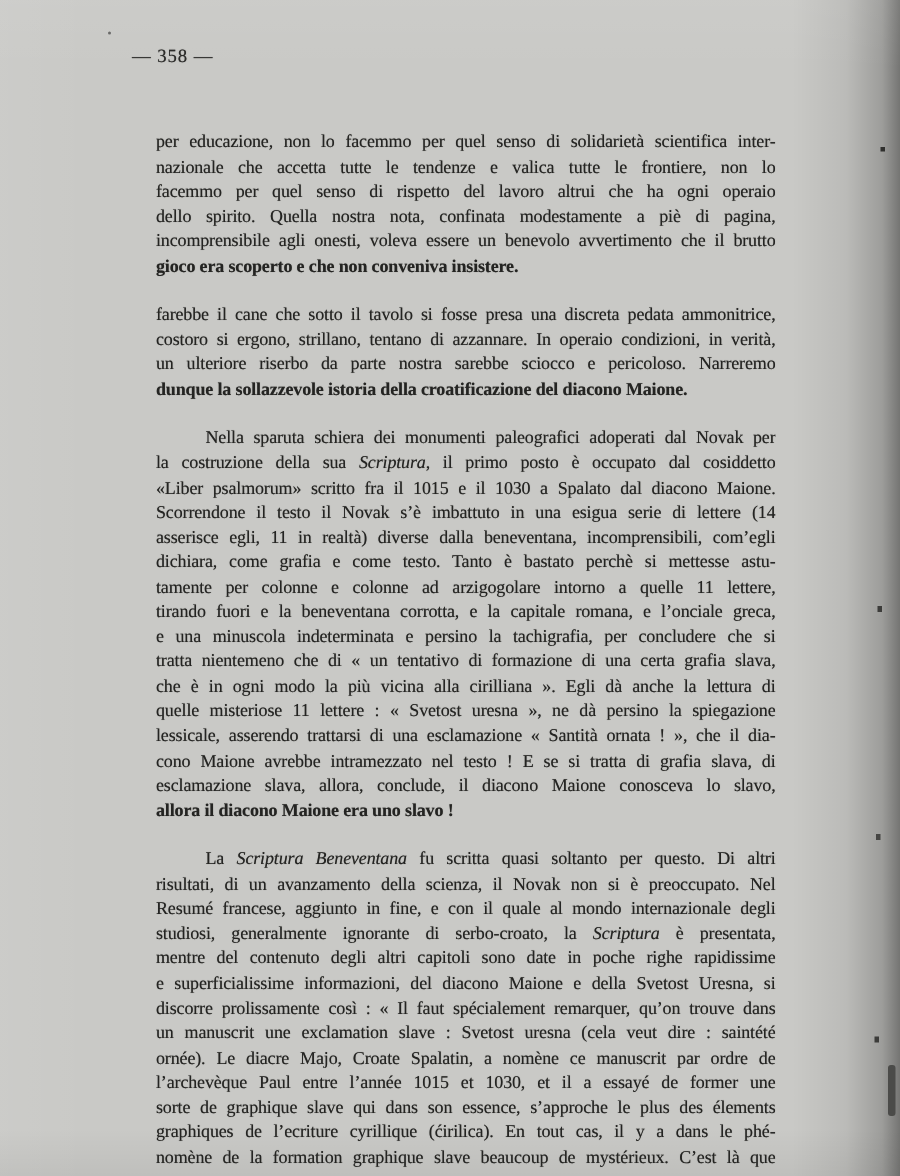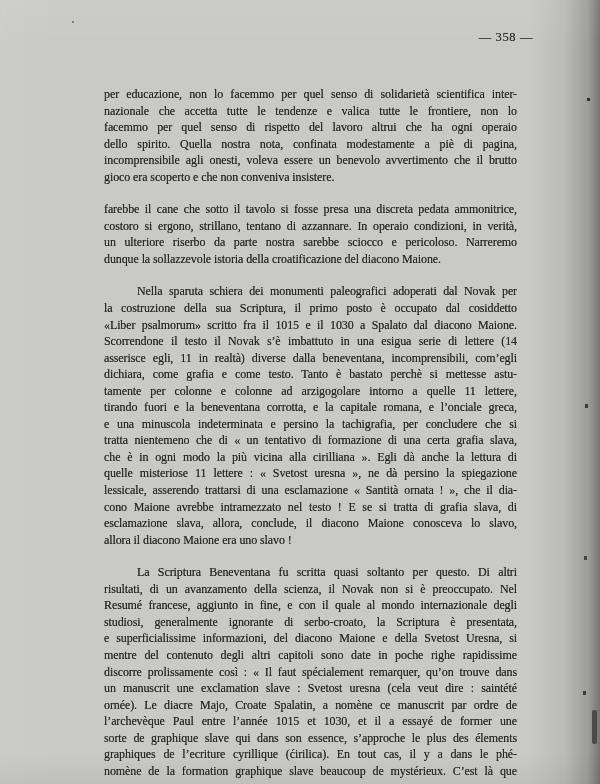--- a/index.html
+++ b/index.html
@@ -9,35 +9,35 @@
   }
   .page{
     position:relative;width:600px;height:784px;
     background:
       linear-gradient(to bottom, rgba(255,255,255,0.05) 0%, rgba(0,0,0,0) 6%, rgba(0,0,0,0) 96%, rgba(0,0,0,0.05) 100%),
       linear-gradient(to right, rgba(255,255,255,0.05) 0%, rgba(0,0,0,0) 10%, rgba(0,0,0,0) 88%, rgba(0,0,0,0.07) 94%, rgba(0,0,0,0.22) 98%, rgba(0,0,0,0.42) 100%),
       #c9c9c6;
   }
   .page-number{
     position:absolute;top:30px;left:88px;width:445px;
-    text-align:right;font-size:12.5px;letter-spacing:0.6px;
+    text-align:left;font-size:12.5px;letter-spacing:0.6px;
     color:#2b2b29;text-shadow:0 0 0.5px rgba(36,36,34,0.65);
   }
   .text-block{position:absolute;left:88px;top:70px;width:445px;}
   .paragraph{margin:16px;padding:0;}
   .line{
     font-size:12px;line-height:16.55px;height:16.55px;
     letter-spacing:-0.1px;color:#242422;overflow:hidden;
     text-shadow:0 0 0.5px rgba(36,36,34,0.6);
     text-align:justify;
   }
   .line.just{text-align-last:justify;}
-  .line.flush{text-align:left;text-align-last:left;}
+  .line.flush{text-align:left;text-align-last:left;font-weight:bold;}
   .line.indent{padding-left:33px;}
-  .it{}
+  .it{font-style:italic;}
   .speck{position:absolute;}
   .s1{left:72px;top:21px;width:2px;height:2px;background:#6a6a68;border-radius:50%;}
   .s2{left:587px;top:98px;width:3px;height:3px;background:#2f2f2d;}
   .s3{left:585px;top:404px;width:3px;height:4px;background:#3c3c3a;}
   .s4{left:584px;top:556px;width:3px;height:4px;background:#454543;}
   .s5{left:583px;top:691px;width:3px;height:4px;background:#3c3c3a;}
   .s6{left:592px;top:710px;width:5px;height:34px;background:#4b4b49;border-radius:2px;}
 </style>
 </head>
 <body>
@@ -75,22 +75,22 @@
         <div class="line just"><span>lessicale, asserendo trattarsi di una esclamazione « Santità ornata ! », che il dia-</span></div>
         <div class="line just"><span>cono Maione avrebbe intramezzato nel testo ! E se si tratta di grafia slava, di</span></div>
         <div class="line just"><span>esclamazione slava, allora, conclude, il diacono Maione conosceva lo slavo,</span></div>
         <div class="line flush"><span>allora il diacono Maione era uno slavo !</span></div>
       </div>
       <div class="paragraph">
         <div class="line just indent"><span>La </span><span class="it">Scriptura Beneventana</span><span> fu scritta quasi soltanto per questo. Di altri</span></div>
         <div class="line just"><span>risultati, di un avanzamento della scienza, il Novak non si è preoccupato. Nel</span></div>
         <div class="line just"><span>Resumé francese, aggiunto in fine, e con il quale al mondo internazionale degli</span></div>
         <div class="line just"><span>studiosi, generalmente ignorante di serbo-croato, la </span><span class="it">Scriptura</span><span> è presentata,</span></div>
+        <div class="line just"><span>mentre del contenuto degli altri capitoli sono date in poche righe rapidissime</span></div>
         <div class="line just"><span>e superficialissime informazioni, del diacono Maione e della Svetost Uresna, si</span></div>
-        <div class="line just"><span>mentre del contenuto degli altri capitoli sono date in poche righe rapidissime</span></div>
         <div class="line just"><span>discorre prolissamente così : « Il faut spécialement remarquer, qu’on trouve dans</span></div>
         <div class="line just"><span>un manuscrit une exclamation slave : Svetost uresna (cela veut dire : saintété</span></div>
         <div class="line just"><span>ornée). Le diacre Majo, Croate Spalatin, a nomène ce manuscrit par ordre de</span></div>
         <div class="line just"><span>l’archevèque Paul entre l’année 1015 et 1030, et il a essayé de former une</span></div>
         <div class="line just"><span>sorte de graphique slave qui dans son essence, s’approche le plus des élements</span></div>
         <div class="line just"><span>graphiques de l’ecriture cyrillique (ćirilica). En tout cas, il y a dans le phé-</span></div>
         <div class="line just"><span>nomène de la formation graphique slave beaucoup de mystérieux. C’est là que</span></div>
       </div>
     </div>
   <div class="speck s1"></div>

